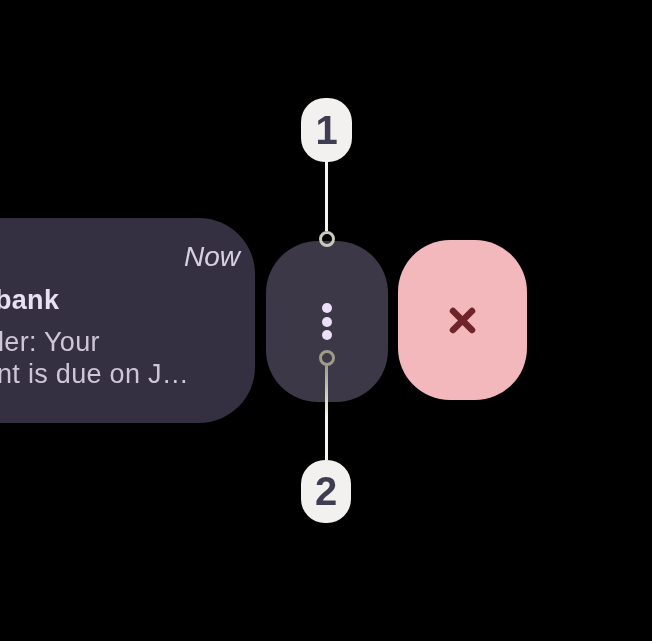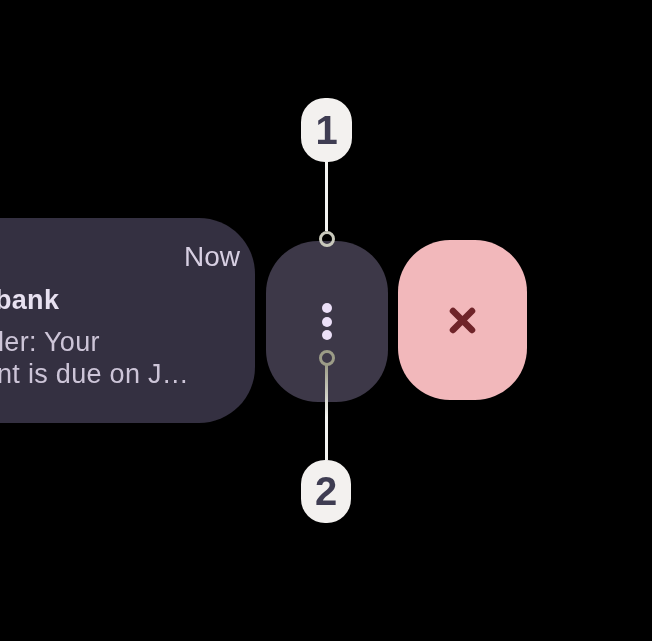--- a/index.html
+++ b/index.html
@@ -29,20 +29,21 @@
   }
   .now-label {
     position: absolute;
     top: 243px;
     right: 412px;
     font-size: 28px;
     line-height: 28px;
     font-weight: 400;
     color: #d7cfe2;
     z-index: 2;
+    font-style: italic;
   }
   .card-title {
     position: absolute;
     left: -5px;
     top: 284px;
     font-size: 27px;
     line-height: 32px;
     font-weight: 700;
     letter-spacing: 0.3px;
     color: #e8e1f1;

